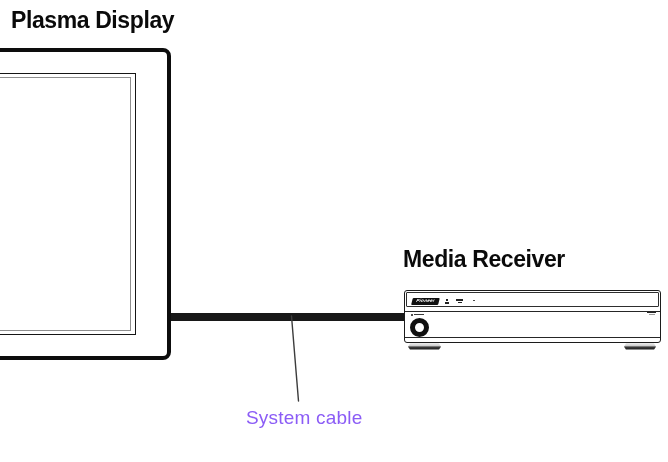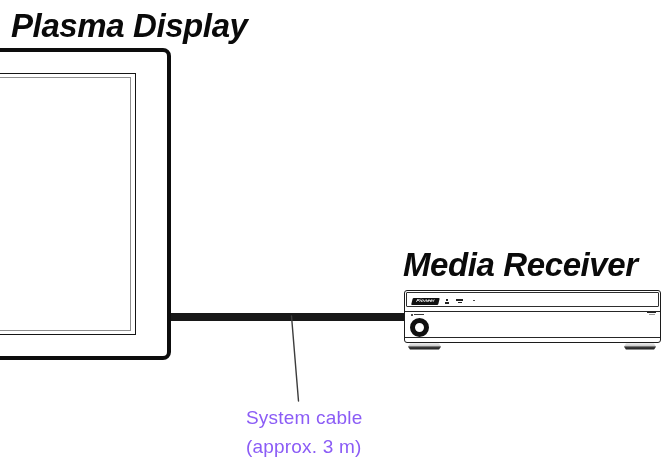--- a/index.html
+++ b/index.html
@@ -1,22 +1,22 @@
 <!DOCTYPE html>
 <html><head>
 <meta charset="utf-8">
 <style>
   html,body{margin:0;padding:0;background:#fff;}
   .canvas{
     position:relative;width:668px;height:462px;background:#ffffff;
     overflow:hidden;font-family:"Liberation Sans", sans-serif;
   }
   .title{
-    position:absolute;font-weight:bold;font-size:33px;letter-spacing:-0.4px;
-    color:#0a0a0a;white-space:nowrap;font-style:italic;
+    position:absolute;font-weight:bold;font-size:23px;letter-spacing:-0.4px;
+    color:#0a0a0a;white-space:nowrap;
   }
   .title-plasma{left:11px;top:7px;}
   .title-media{left:403px;top:246px;}
 
   
   .display-frame{
     position:absolute;left:-24px;top:48px;width:195px;height:312px;
     border:4px solid #0d0d0d;border-radius:0 8px 8px 0;box-sizing:border-box;
     background:#fff;
   }
@@ -132,16 +132,15 @@
     <div class="right-mark"></div>
     <div class="right-mark-line"></div>
     <div class="rim-line"></div>
   </div>
 
   <div class="foot foot-left"></div>
   <div class="foot foot-right"></div>
 
   <div class="cable-label">
     <div>System cable</div>
-    <div>(approx. 3 m)</div>
   </div>
 
 </div>
 
 </body></html>

